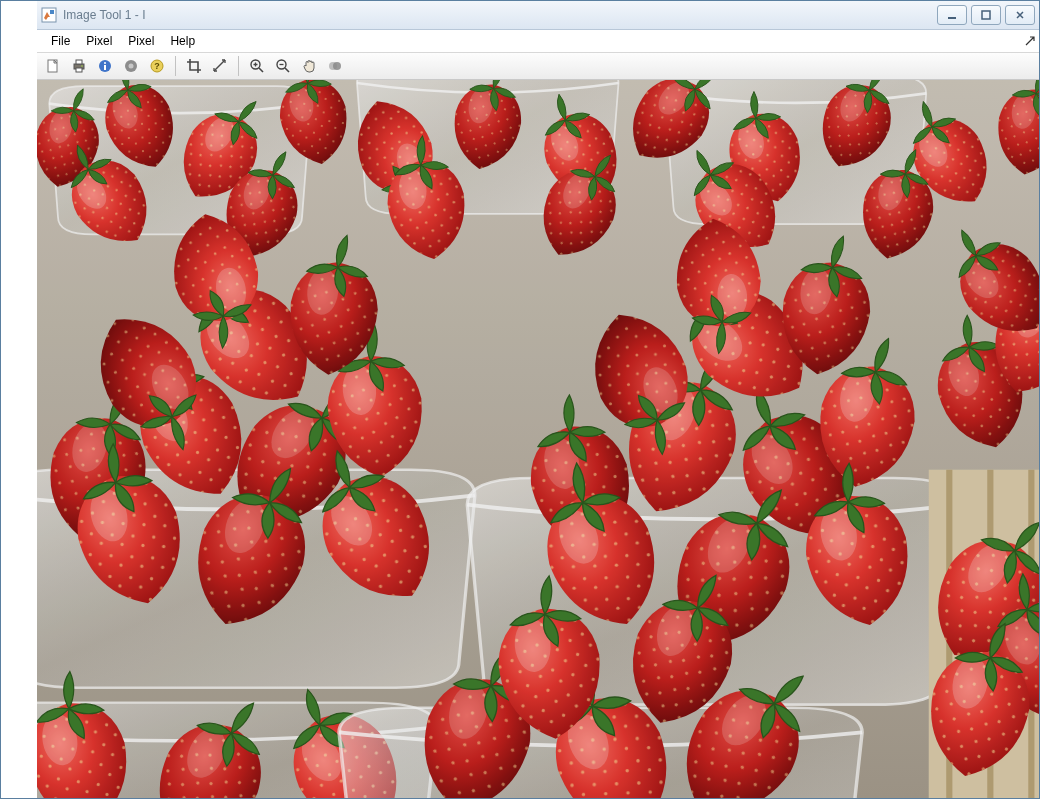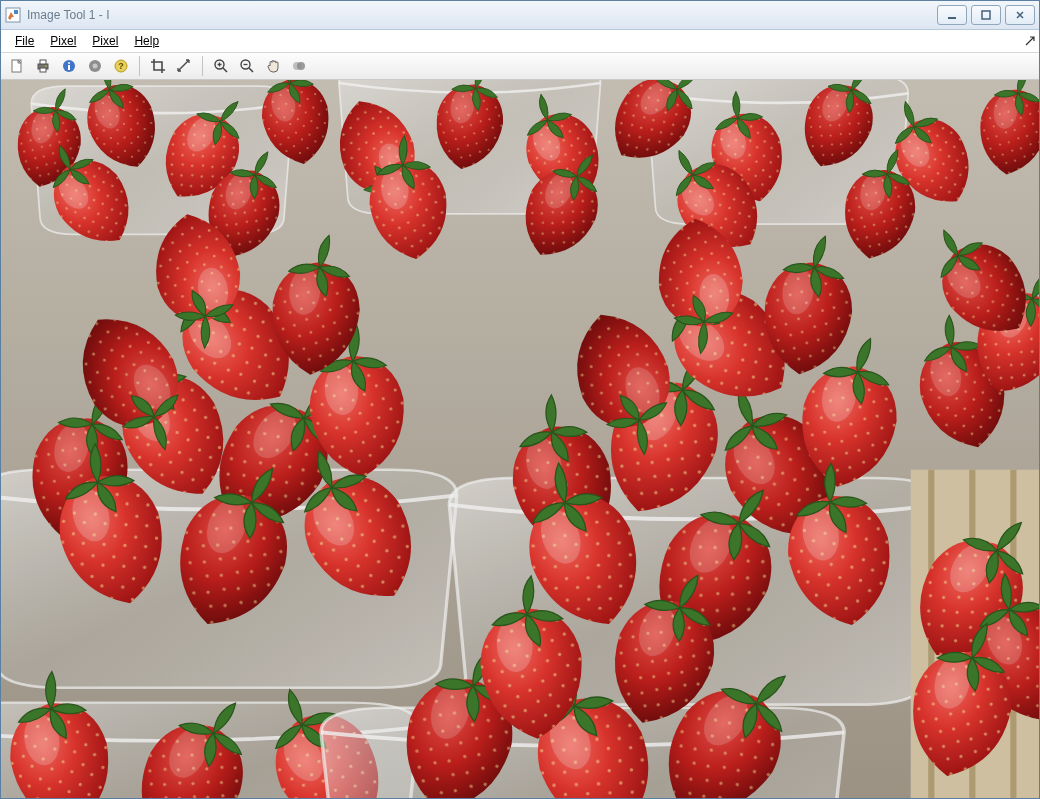--- a/index.html
+++ b/index.html
@@ -1,23 +1,23 @@
 <!DOCTYPE html>
 <html><head>
 <meta charset="utf-8">
 <style>
   html,body{margin:0;padding:0;height:100%;font-family:"Segoe UI",Tahoma,sans-serif;font-size:12px;color:#000;background:#fff;}
-  .window{width:1040px;height:799px;background:#fff;border:1px solid #5a7fa0;box-sizing:border-box;display:flex;flex-direction:column;}
+  .window{width:1040px;height:799px;background:#fff;border:1px solid #5a7fa0;box-sizing:border-box;display:flex;flex-direction:column;padding-left:36px;}
   .titlebar{height:28px;background:linear-gradient(#f2f6fb,#dce6f2);border-bottom:1px solid #b8c7d8;display:flex;align-items:center;padding:0 4px;}
   .titlebar .app-icon{width:16px;height:16px;margin-right:6px;display:flex;align-items:center;justify-content:center;}
   .titlebar .title{flex:1;color:#6a7d8f;font-size:12px;}
   .win-controls{display:flex;gap:4px;}
   .win-btn{width:28px;height:18px;border:1px solid #8fa7bd;border-radius:3px;background:linear-gradient(#f8fbfe,#e2ecf6);display:flex;align-items:center;justify-content:center;cursor:pointer;}
   .win-btn svg{display:block;}
-  .menubar{height:22px;background:#fff;border-bottom:1px solid #d8d8d8;display:flex;align-items:stretch;padding-left:6px;text-decoration:underline;}
+  .menubar{height:22px;background:#fff;border-bottom:1px solid #d8d8d8;display:flex;align-items:stretch;padding-left:6px;}
   .menu-item{padding:0 8px;display:flex;align-items:center;cursor:pointer;}
   .menubar .spacer{flex:1;}
   .menubar .undock{width:18px;display:flex;align-items:center;justify-content:center;cursor:pointer;color:#555;}
   .toolbar{height:26px;background:linear-gradient(#fdfdfd,#ececec);border-bottom:1px solid #c9c9c9;display:flex;align-items:center;padding:0 4px;gap:2px;}
   .tbtn{width:22px;height:22px;display:flex;align-items:center;justify-content:center;border:1px solid transparent;border-radius:2px;cursor:pointer;}
   .tsep{width:1px;height:20px;background:#c2c2c2;margin:0 4px;}
   .canvas-area{flex:1;overflow:hidden;position:relative;background:#fff;}
   .canvas-area svg{width:100%;height:100%;display:block;}
   .statusbar{height:20px;background:#f0f0f0;border-top:1px solid #c9c9c9;display:flex;align-items:center;padding:0 6px;color:#333;}
   .statusbar .sep{margin:0 4px;color:#777;}

